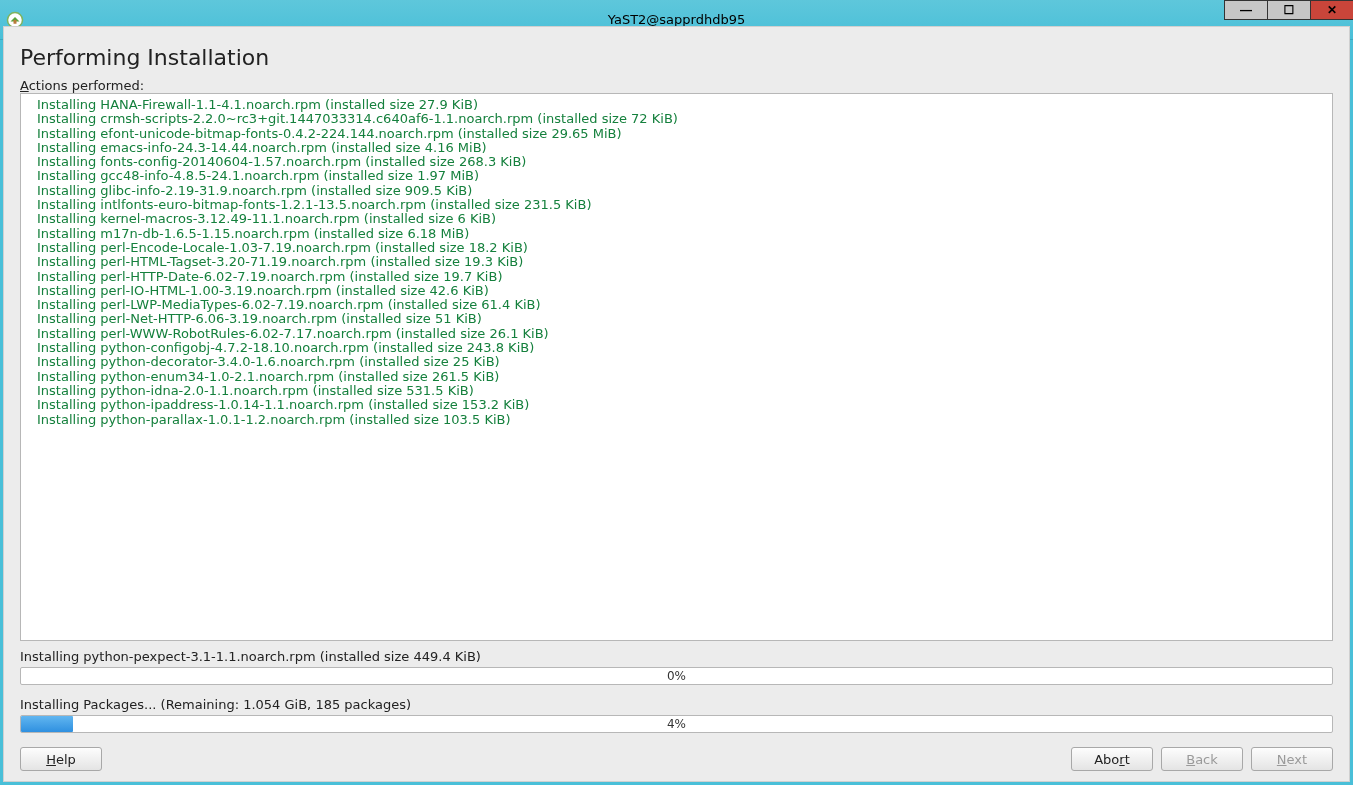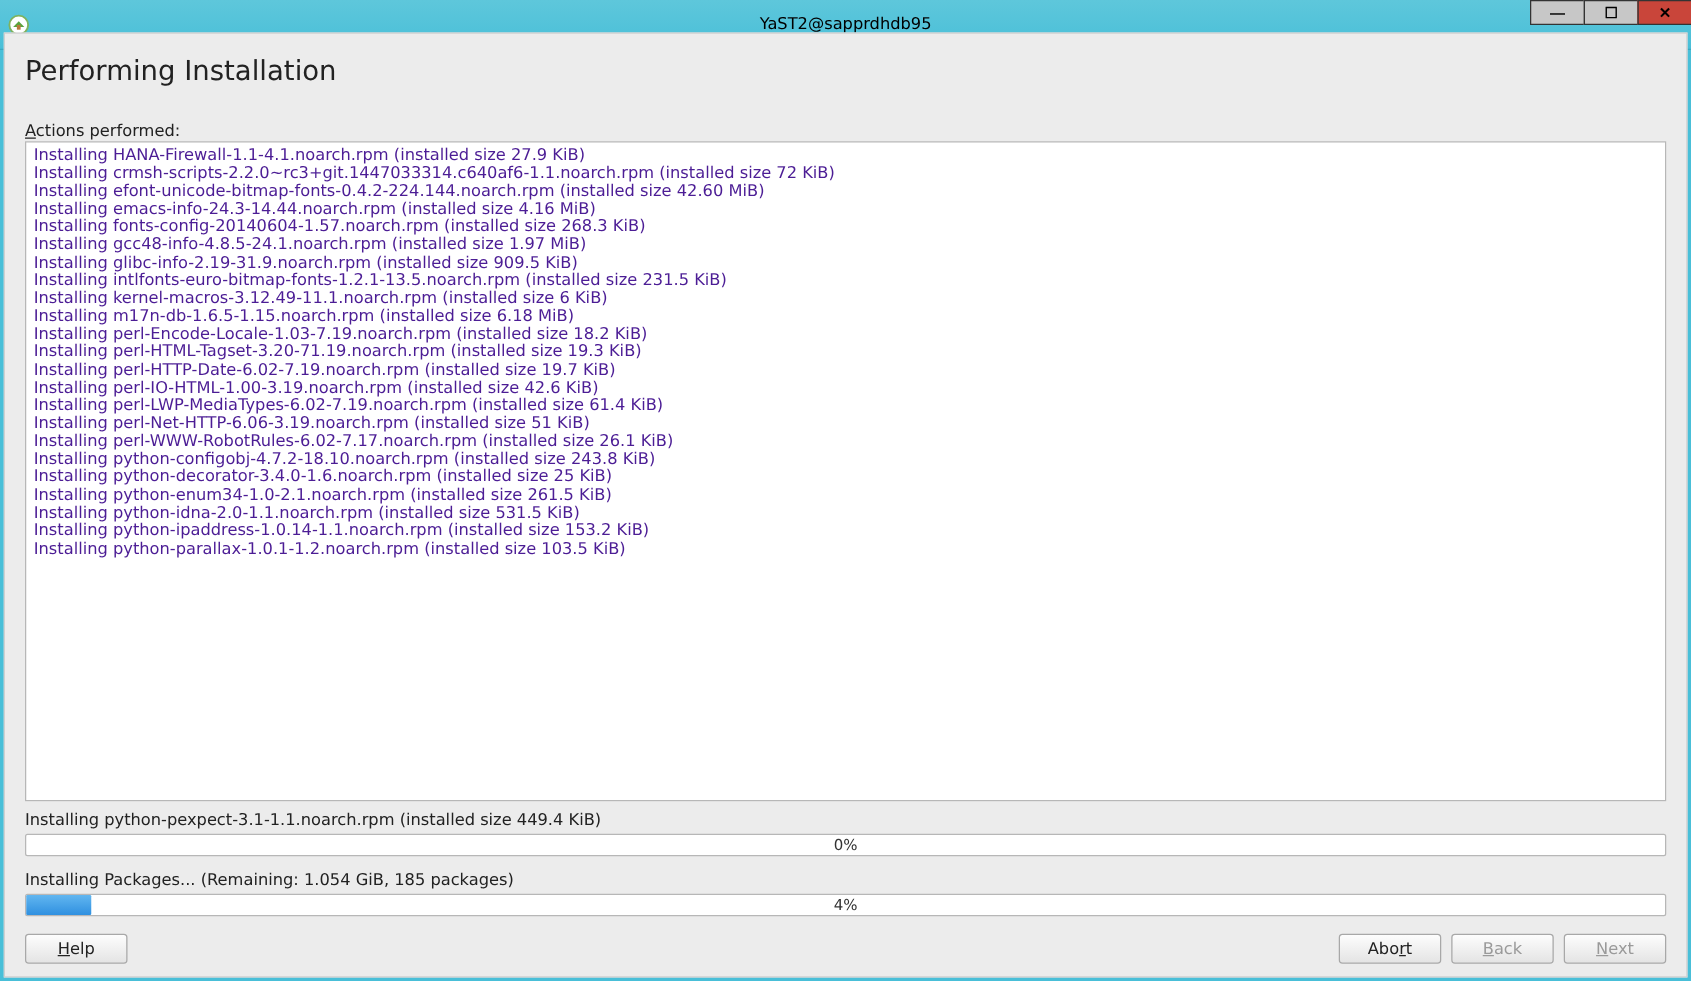--- a/index.html
+++ b/index.html
@@ -52,38 +52,38 @@
     top: 26px; left: 3px; right: 3px; bottom: 3px;
     background: #ececec;
     border: 1px solid #d0d0d0;
     padding: 18px 16px 10px 16px;
     display: flex;
     flex-direction: column;
   }
   .page-title {
     font-size: 22px;
     color: #222;
-    margin-bottom: 28px;
+    margin-bottom: 8px;
     font-weight: normal;
   }
   .section-label {
     font-size: 13px;
     color: #222;
     margin-bottom: 0;
   }
   .section-label .ul { text-decoration: underline; }
 
   .log-box {
     background: #fff;
     border: 1px solid #b7b7b7;
     flex: 1 1 auto;
-    padding: 4px 6px;
+    padding: 4px 16px;
     font-size: 13px;
     line-height: 1.1;
-    color: #4c1d95;
+    color: #15803d;
     overflow: hidden;
     white-space: nowrap;
   }
   .log-box div { white-space: nowrap; }
 
   .status-line {
     margin-top: 8px;
     font-size: 13px;
     color: #222;
   }
@@ -164,21 +164,21 @@
 <div class="content">
   <h1 class="page-title">Performing Installation</h1>
 
   <div class="section-label">
     <span class="ul">A</span><span>ctions performed:</span>
   </div>
 
   <div class="log-box" id="log-box">
       <div>Installing HANA-Firewall-1.1-4.1.noarch.rpm (installed size 27.9 KiB)</div>
       <div>Installing crmsh-scripts-2.2.0~rc3+git.1447033314.c640af6-1.1.noarch.rpm (installed size 72 KiB)</div>
-      <div>Installing efont-unicode-bitmap-fonts-0.4.2-224.144.noarch.rpm (installed size 42.60 MiB)</div>
+      <div>Installing efont-unicode-bitmap-fonts-0.4.2-224.144.noarch.rpm (installed size 29.65 MiB)</div>
       <div>Installing emacs-info-24.3-14.44.noarch.rpm (installed size 4.16 MiB)</div>
       <div>Installing fonts-config-20140604-1.57.noarch.rpm (installed size 268.3 KiB)</div>
       <div>Installing gcc48-info-4.8.5-24.1.noarch.rpm (installed size 1.97 MiB)</div>
       <div>Installing glibc-info-2.19-31.9.noarch.rpm (installed size 909.5 KiB)</div>
       <div>Installing intlfonts-euro-bitmap-fonts-1.2.1-13.5.noarch.rpm (installed size 231.5 KiB)</div>
       <div>Installing kernel-macros-3.12.49-11.1.noarch.rpm (installed size 6 KiB)</div>
       <div>Installing m17n-db-1.6.5-1.15.noarch.rpm (installed size 6.18 MiB)</div>
       <div>Installing perl-Encode-Locale-1.03-7.19.noarch.rpm (installed size 18.2 KiB)</div>
       <div>Installing perl-HTML-Tagset-3.20-71.19.noarch.rpm (installed size 19.3 KiB)</div>
       <div>Installing perl-HTTP-Date-6.02-7.19.noarch.rpm (installed size 19.7 KiB)</div>

